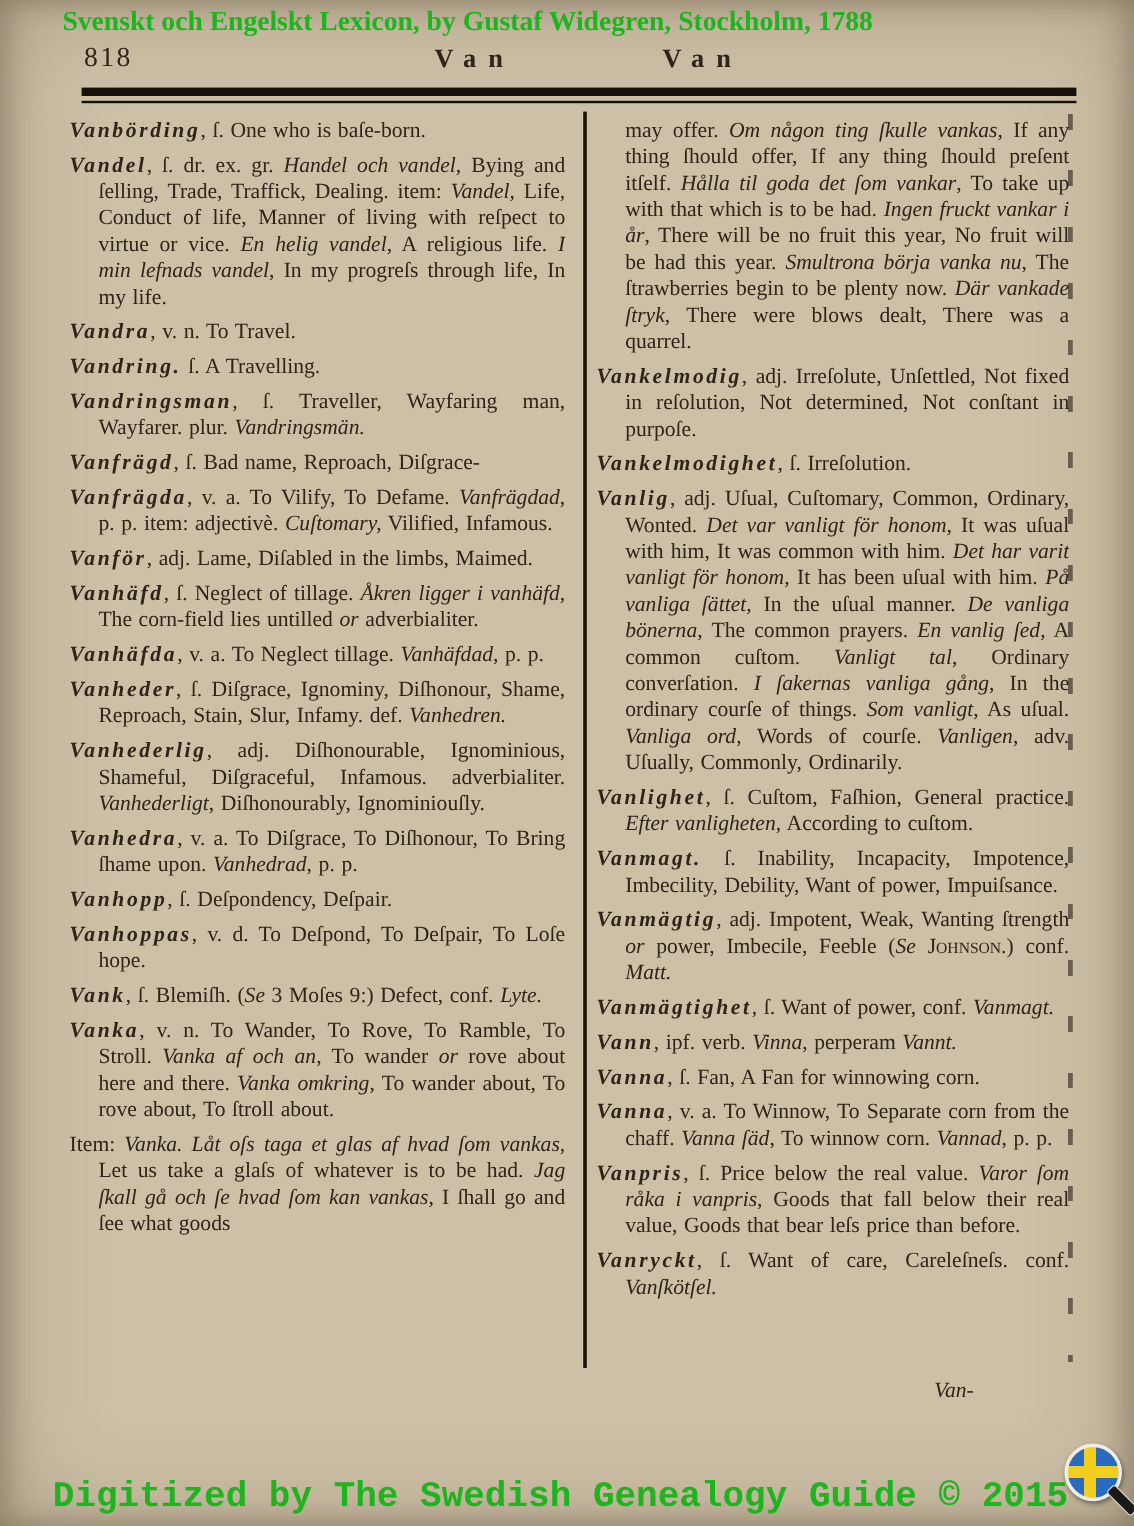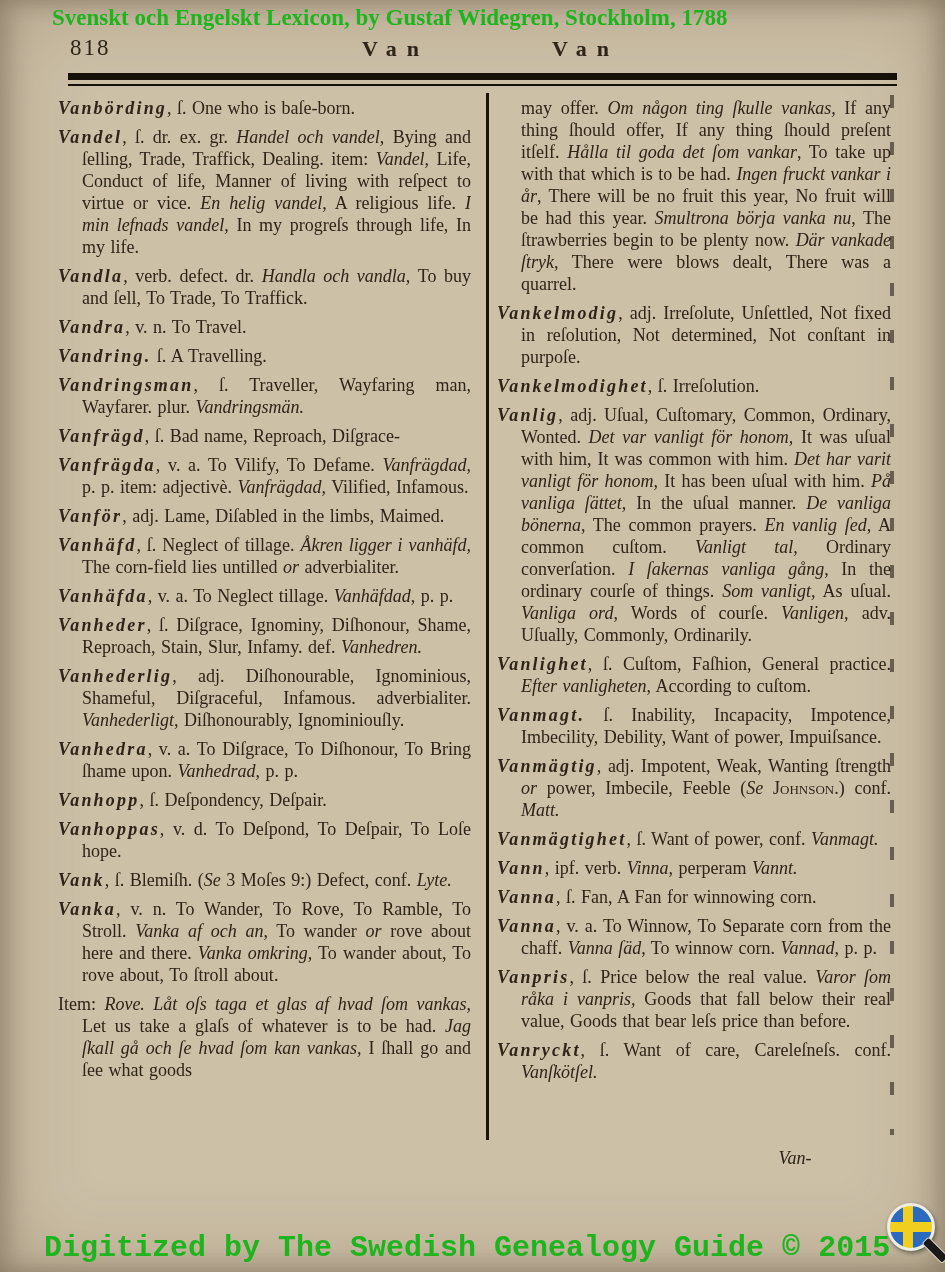--- a/index.html
+++ b/index.html
@@ -78,37 +78,36 @@
   <div class="runhead rh2">Van</div>
 
   <div class="rule thick"></div>
   <div class="rule thin"></div>
   <div class="divider"></div>
   <div class="edge-marks"></div>
 
   <div class="col col-left" id="col-left">
       <p class="entry"><span class="hw">Vanbörding</span><span class="rm">, ſ. One who is baſe-born.</span></p>
       <p class="entry"><span class="hw">Vandel</span><span class="rm">, ſ. dr. ex. gr. </span><span class="it">Handel och vandel,</span><span class="rm"> Bying and ſelling, Trade, Traffick, Dealing. item: </span><span class="it">Vandel,</span><span class="rm"> Life, Conduct of life, Manner of living with reſpect to virtue or vice. </span><span class="it">En helig vandel</span><span class="rm">, A religious life. </span><span class="it">I min lefnads vandel,</span><span class="rm"> In my progreſs through life, In my life.</span></p>
-      <p class="entry"><span class="hw">Vandla</span><span class="rm">, verb. defect. dr. </span><span class="it">Handla och vandla,</span><span class="rm"> To buy and ſell, To Trade, To Traffick.</span></p>
       <p class="entry"><span class="hw">Vandra</span><span class="rm">, v. n. To Travel.</span></p>
       <p class="entry"><span class="hw">Vandring.</span><span class="rm"> ſ. A Travelling.</span></p>
       <p class="entry"><span class="hw">Vandringsman</span><span class="rm">, ſ. Traveller, Wayfaring man, Wayfarer. plur. </span><span class="it">Vandringsmän.</span></p>
       <p class="entry"><span class="hw">Vanfrägd</span><span class="rm">, ſ. Bad name, Reproach, Diſgrace-</span></p>
-      <p class="entry"><span class="hw">Vanfrägda</span><span class="rm">, v. a. To Vilify, To Defame. </span><span class="it">Vanfrägdad</span><span class="rm">, p. p. item: adjectivè. </span><span class="it">Vanfrägdad,</span><span class="rm"> Vilified, Infamous.</span></p>
+      <p class="entry"><span class="hw">Vanfrägda</span><span class="rm">, v. a. To Vilify, To Defame. </span><span class="it">Vanfrägdad</span><span class="rm">, p. p. item: adjectivè. </span><span class="it">Cuſtomary,</span><span class="rm"> Vilified, Infamous.</span></p>
       <p class="entry"><span class="hw">Vanför</span><span class="rm">, adj. Lame, Diſabled in the limbs, Maimed.</span></p>
       <p class="entry"><span class="hw">Vanhäfd</span><span class="rm">, ſ. Neglect of tillage. </span><span class="it">Åkren ligger i vanhäfd,</span><span class="rm"> The corn-field lies untilled </span><span class="it">or</span><span class="rm"> adverbialiter.</span></p>
       <p class="entry"><span class="hw">Vanhäfda</span><span class="rm">, v. a. To Neglect tillage. </span><span class="it">Vanhäfdad</span><span class="rm">, p. p.</span></p>
       <p class="entry"><span class="hw">Vanheder</span><span class="rm">, ſ. Diſgrace, Ignominy, Diſhonour, Shame, Reproach, Stain, Slur, Infamy. def. </span><span class="it">Vanhedren.</span></p>
       <p class="entry"><span class="hw">Vanhederlig</span><span class="rm">, adj. Diſhonourable, Ignominious, Shameful, Diſgraceful, Infamous. adverbialiter. </span><span class="it">Vanhederligt</span><span class="rm">, Diſhonourably, Ignominiouſly.</span></p>
       <p class="entry"><span class="hw">Vanhedra</span><span class="rm">, v. a. To Diſgrace, To Diſhonour, To Bring ſhame upon. </span><span class="it">Vanhedrad</span><span class="rm">, p. p.</span></p>
       <p class="entry"><span class="hw">Vanhopp</span><span class="rm">, ſ. Deſpondency, Deſpair.</span></p>
       <p class="entry"><span class="hw">Vanhoppas</span><span class="rm">, v. d. To Deſpond, To Deſpair, To Loſe hope.</span></p>
       <p class="entry"><span class="hw">Vank</span><span class="rm">, ſ. Blemiſh. (</span><span class="it">Se</span><span class="rm"> 3 Moſes 9:) Defect, conf. </span><span class="it">Lyte.</span></p>
       <p class="entry"><span class="hw">Vanka</span><span class="rm">, v. n. To Wander, To Rove, To Ramble, To Stroll. </span><span class="it">Vanka af och an</span><span class="rm">, To wander </span><span class="it">or</span><span class="rm"> rove about here and there. </span><span class="it">Vanka omkring,</span><span class="rm"> To wander about, To rove about, To ſtroll about.</span></p>
-      <p class="entry"><span class="rm">Item: </span><span class="it">Rove. Låt oſs taga et glas af hvad ſom vankas,</span><span class="rm"> Let us take a glaſs of whatever is to be had. </span><span class="it">Jag ſkall gå och ſe hvad ſom kan vankas,</span><span class="rm"> I ſhall go and ſee what goods</span></p>
+      <p class="entry"><span class="rm">Item: </span><span class="it">Vanka. Låt oſs taga et glas af hvad ſom vankas,</span><span class="rm"> Let us take a glaſs of whatever is to be had. </span><span class="it">Jag ſkall gå och ſe hvad ſom kan vankas,</span><span class="rm"> I ſhall go and ſee what goods</span></p>
     </div>
   <div class="col col-right" id="col-right">
       <p class="entry cont"><span class="rm">may offer. </span><span class="it">Om någon ting ſkulle vankas,</span><span class="rm"> If any thing ſhould offer, If any thing ſhould preſent itſelf. </span><span class="it">Hålla til goda det ſom vankar</span><span class="rm">, To take up with that which is to be had. </span><span class="it">Ingen fruckt vankar i år</span><span class="rm">, There will be no fruit this year, No fruit will be had this year. </span><span class="it">Smultrona börja vanka nu</span><span class="rm">, The ſtrawberries begin to be plenty now. </span><span class="it">Där vankade ſtryk</span><span class="rm">, There were blows dealt, There was a quarrel.</span></p>
       <p class="entry"><span class="hw">Vankelmodig</span><span class="rm">, adj. Irreſolute, Unſettled, Not fixed in reſolution, Not determined, Not conſtant in purpoſe.</span></p>
       <p class="entry"><span class="hw">Vankelmodighet</span><span class="rm">, ſ. Irreſolution.</span></p>
       <p class="entry"><span class="hw">Vanlig</span><span class="rm">, adj. Uſual, Cuſtomary, Common, Ordinary, Wonted. </span><span class="it">Det var vanligt för honom,</span><span class="rm"> It was uſual with him, It was common with him. </span><span class="it">Det har varit vanligt för honom,</span><span class="rm"> It has been uſual with him. </span><span class="it">På vanliga ſättet,</span><span class="rm"> In the uſual manner. </span><span class="it">De vanliga bönerna</span><span class="rm">, The common prayers. </span><span class="it">En vanlig ſed,</span><span class="rm"> A common cuſtom. </span><span class="it">Vanligt tal,</span><span class="rm"> Ordinary converſation. </span><span class="it">I ſakernas vanliga gång</span><span class="rm">, In the ordinary courſe of things. </span><span class="it">Som vanligt,</span><span class="rm"> As uſual. </span><span class="it">Vanliga ord</span><span class="rm">, Words of courſe. </span><span class="it">Vanligen</span><span class="rm">, adv. Uſually, Commonly, Ordinarily.</span></p>
       <p class="entry"><span class="hw">Vanlighet</span><span class="rm">, ſ. Cuſtom, Faſhion, General practice. </span><span class="it">Efter vanligheten</span><span class="rm">, According to cuſtom.</span></p>
       <p class="entry"><span class="hw">Vanmagt.</span><span class="rm"> ſ. Inability, Incapacity, Impotence, Imbecility, Debility, Want of power, Impuiſsance.</span></p>
       <p class="entry"><span class="hw">Vanmägtig</span><span class="rm">, adj. Impotent, Weak, Wanting ſtrength </span><span class="it">or</span><span class="rm"> power, Imbecile, Feeble (</span><span class="it">Se</span><span class="rm"> </span><span class="sc">Johnson.</span><span class="rm">) conf. </span><span class="it">Matt.</span></p>
       <p class="entry"><span class="hw">Vanmägtighet</span><span class="rm">, ſ. Want of power, conf. </span><span class="it">Vanmagt.</span></p>

